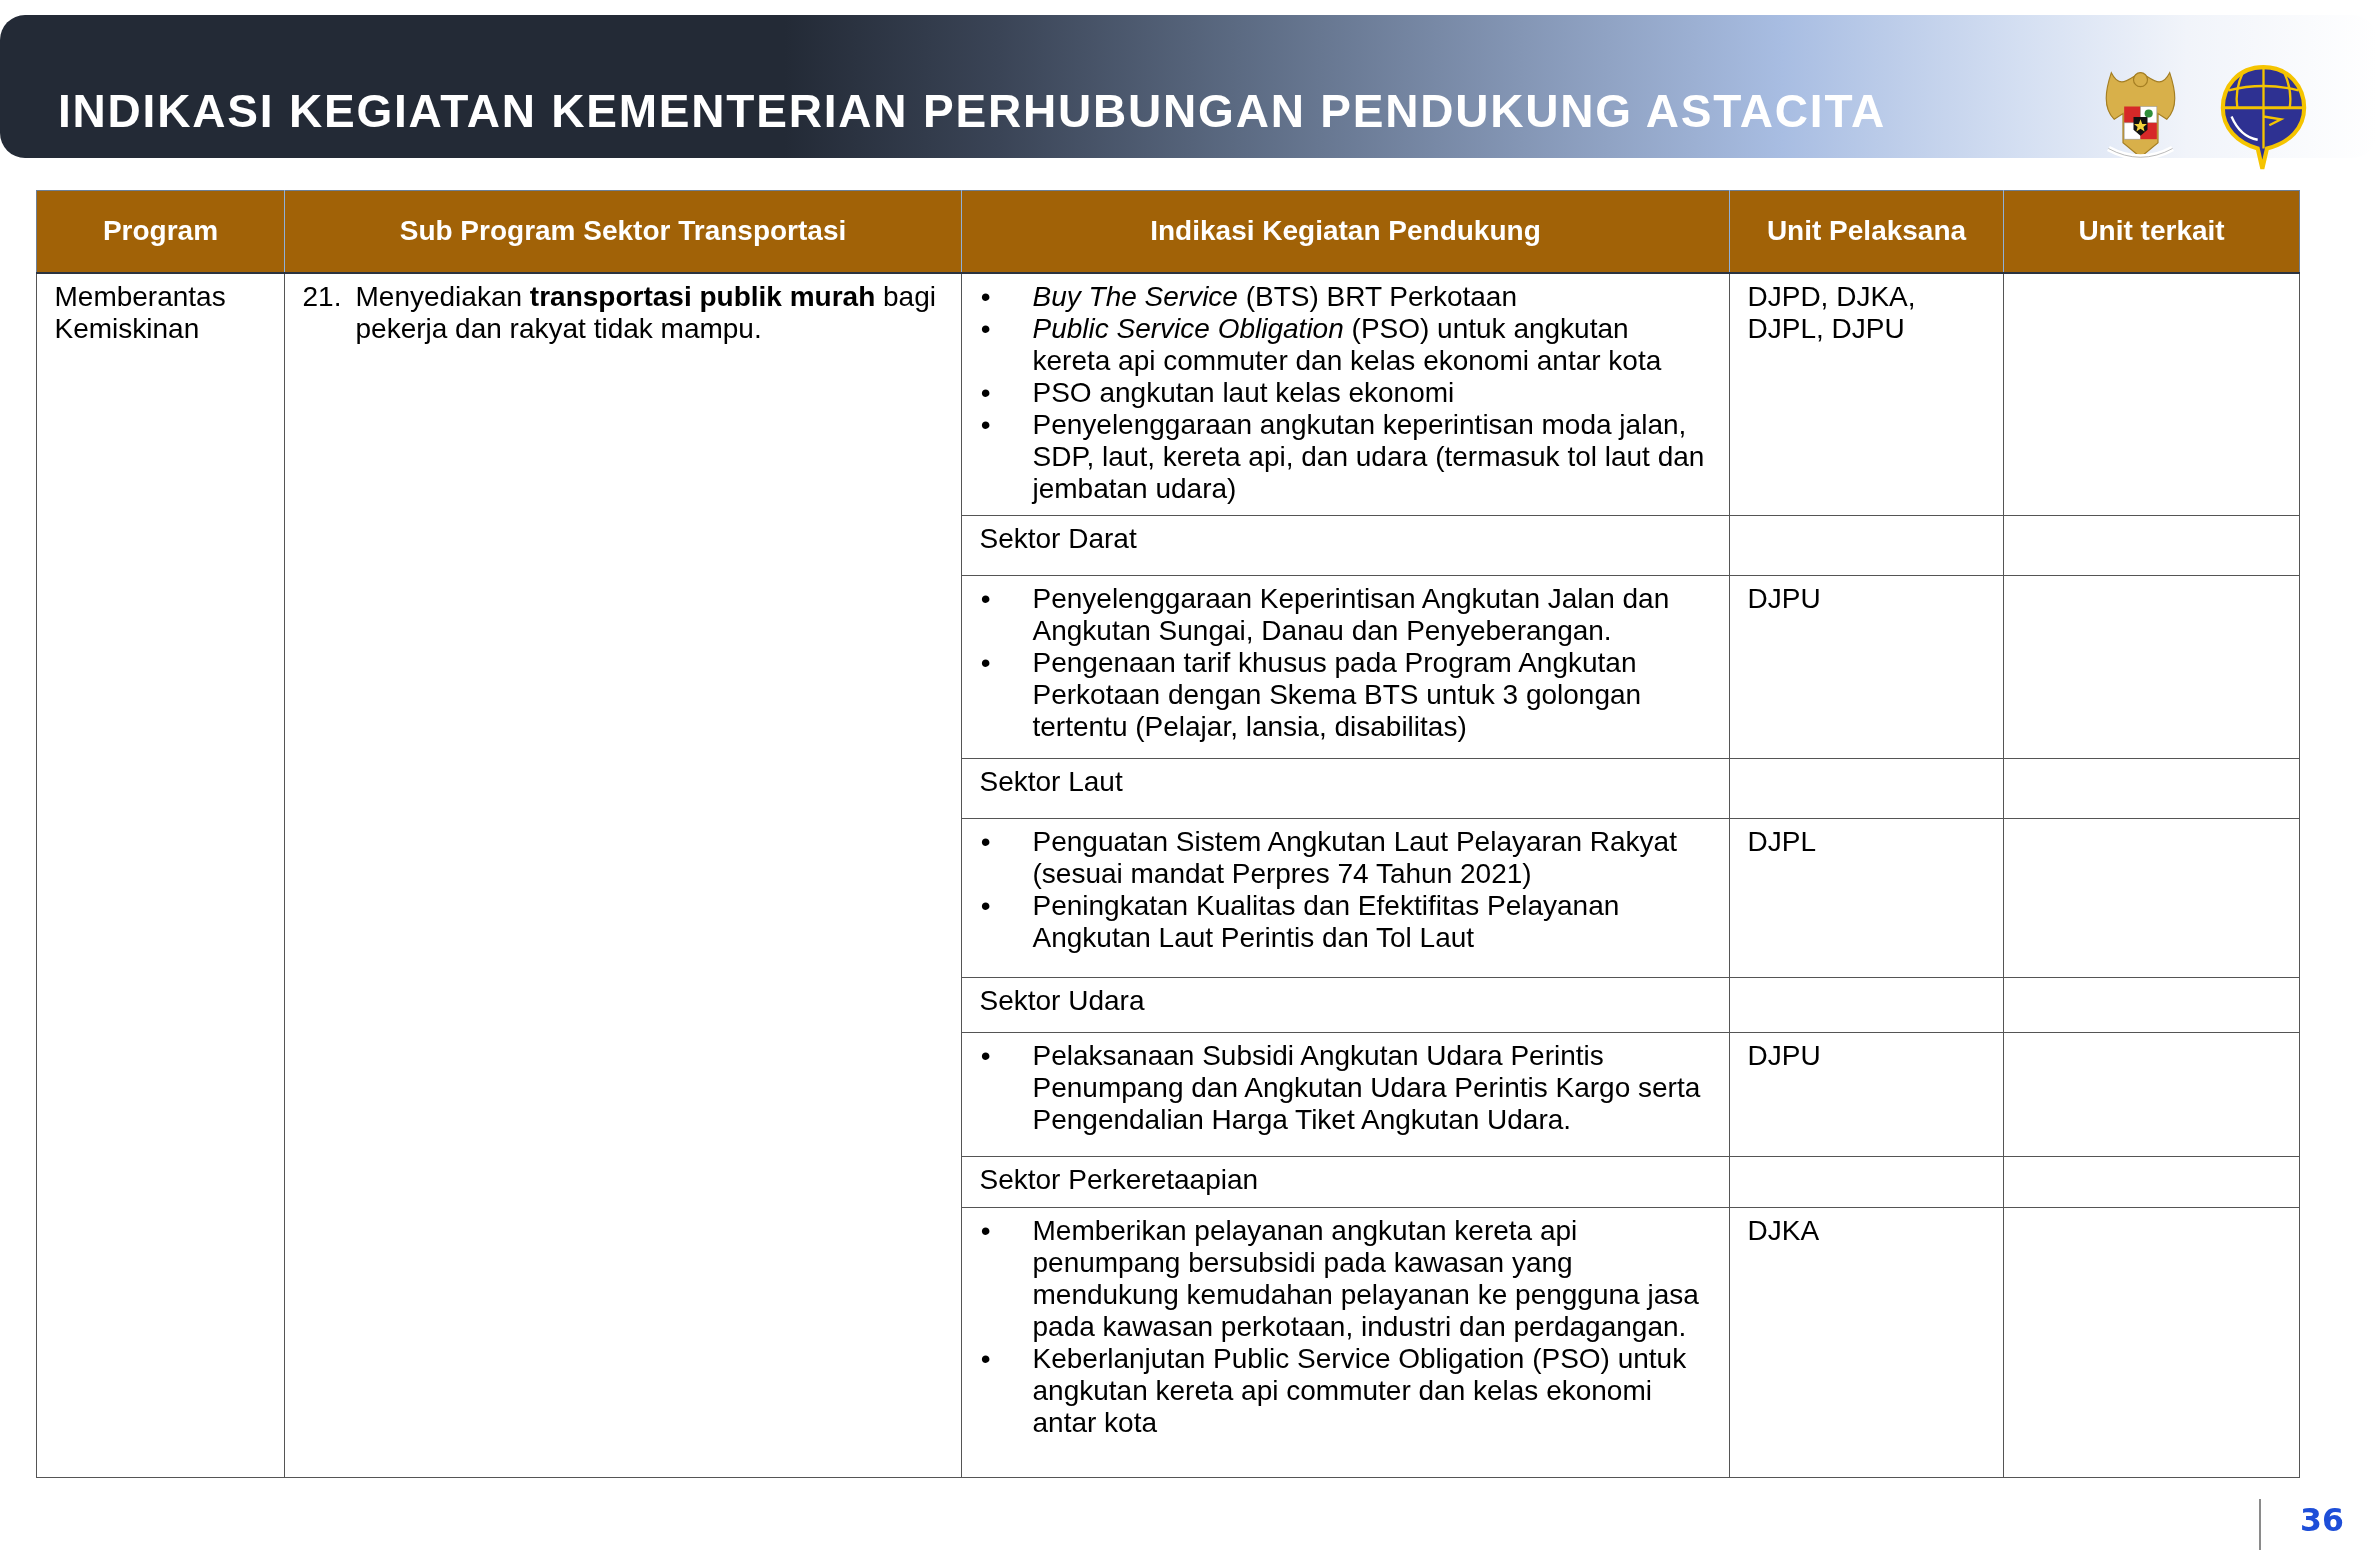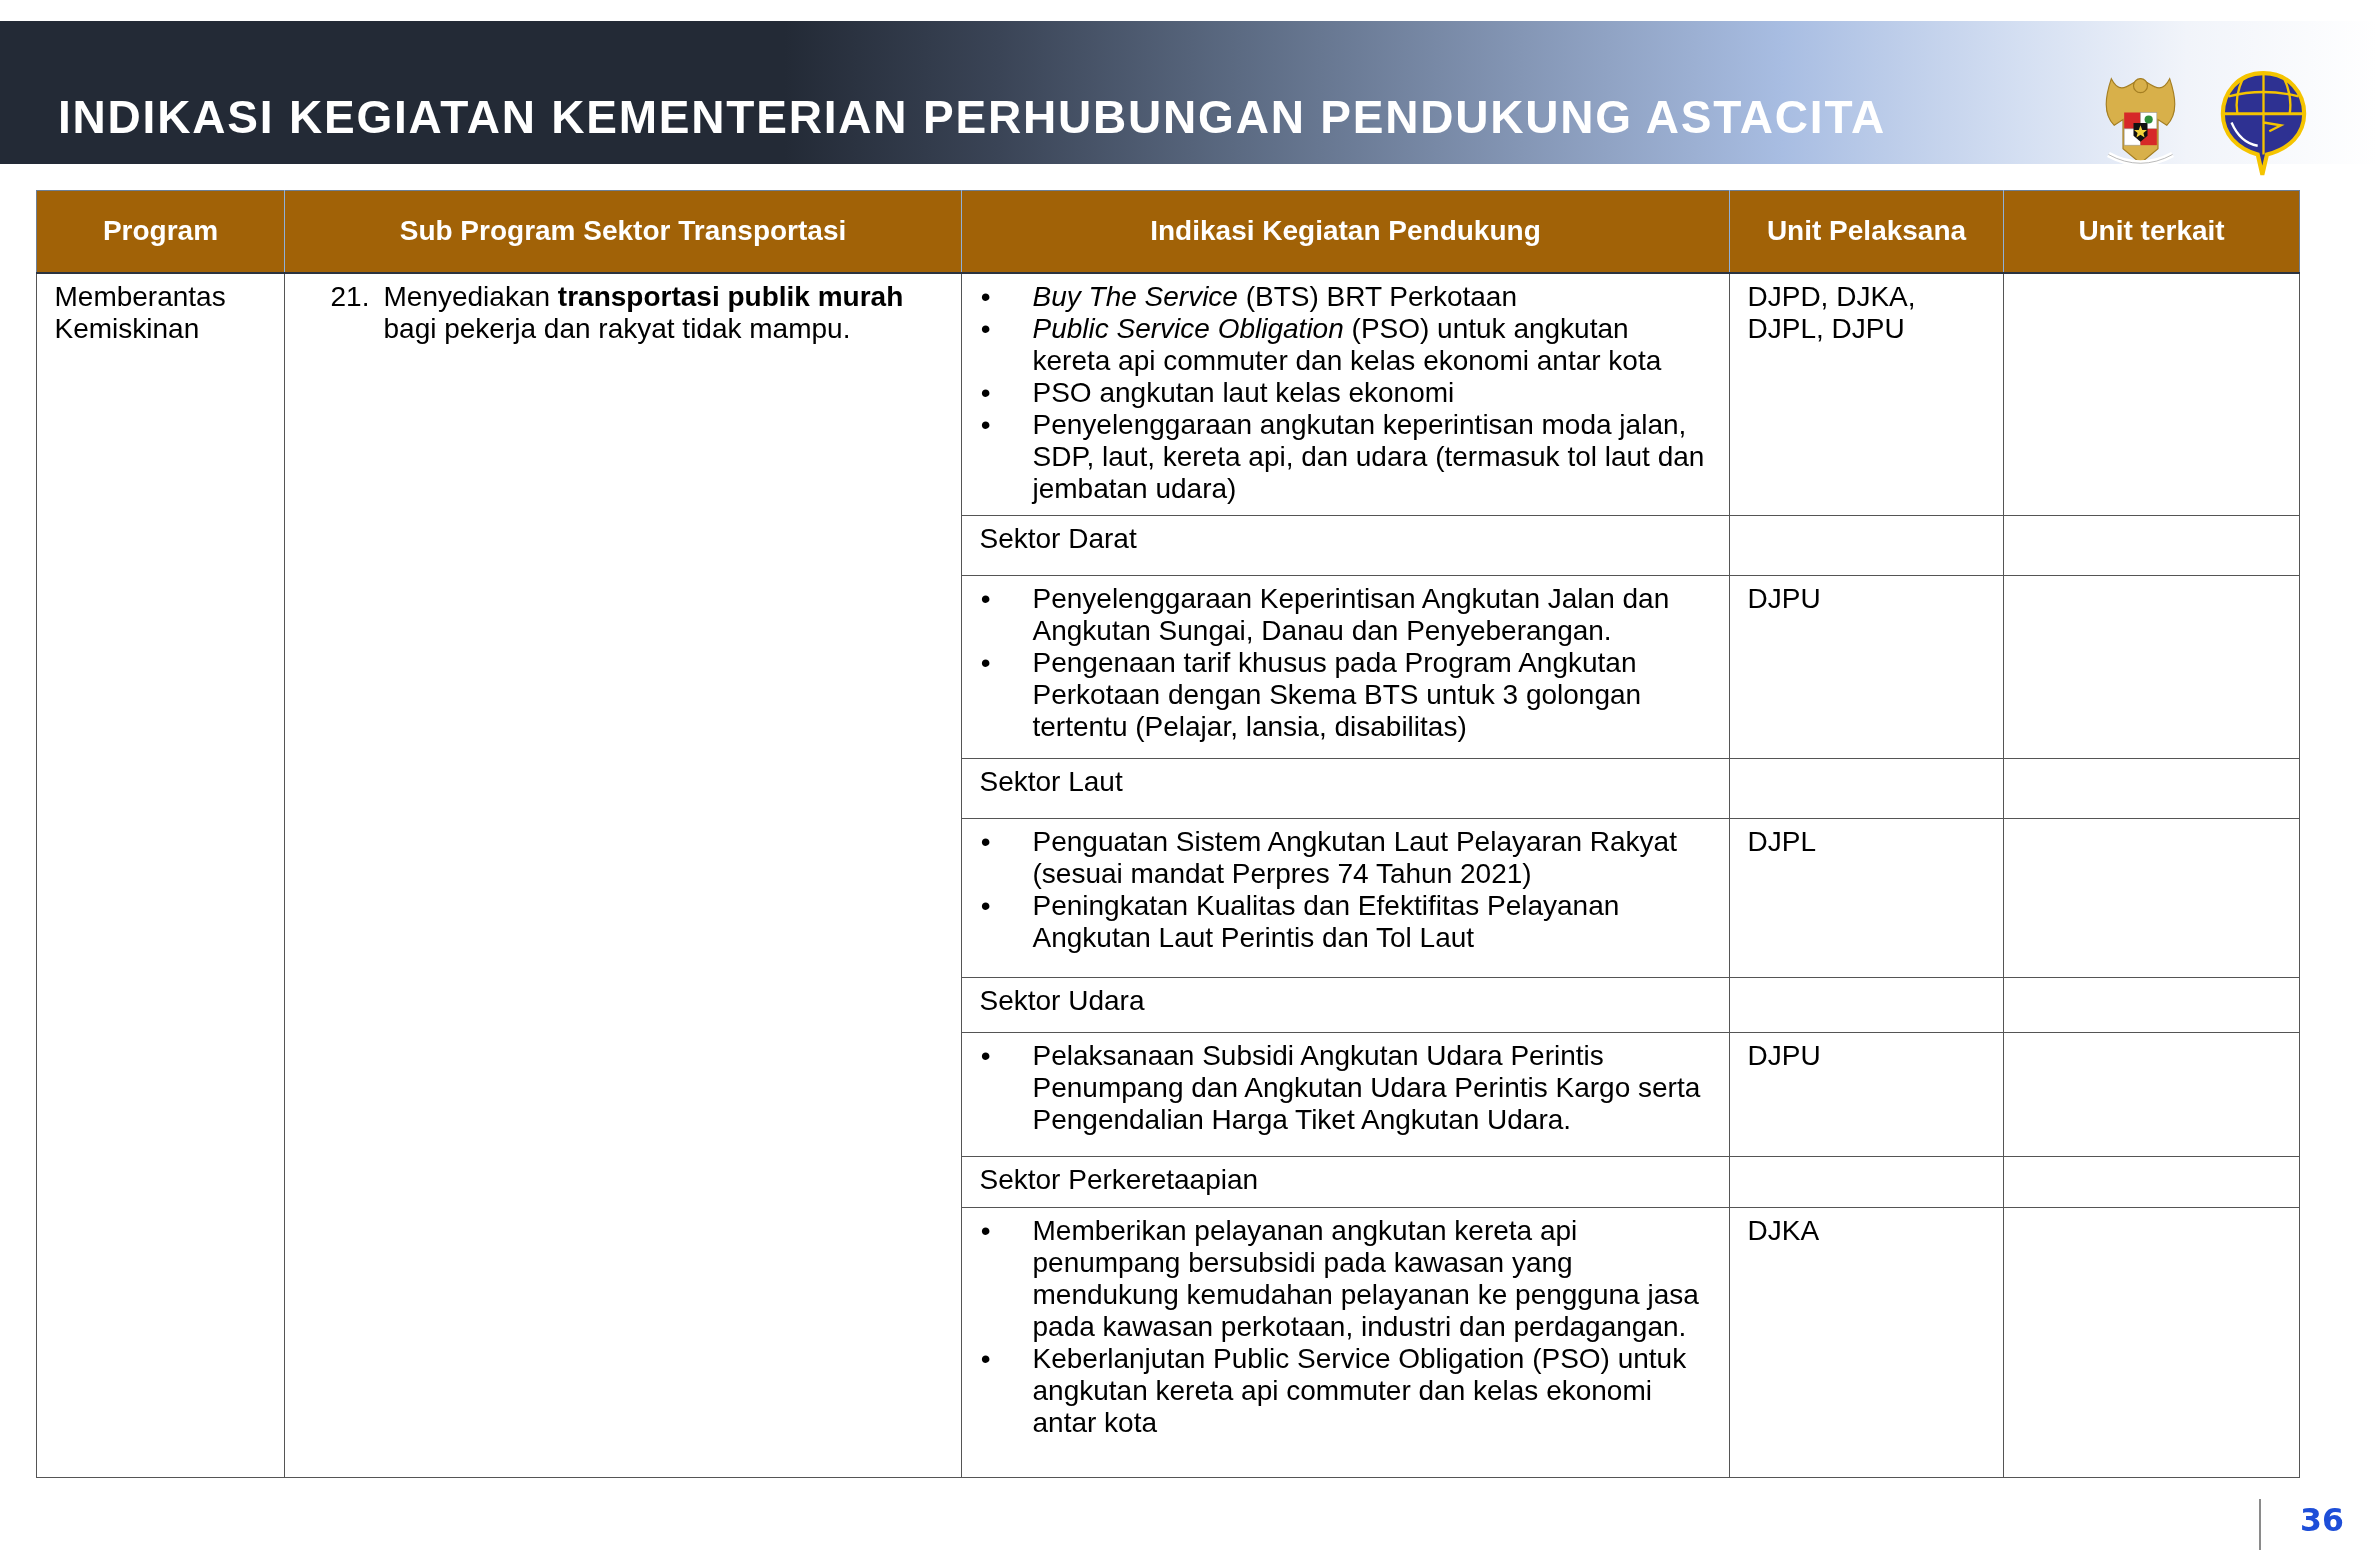--- a/index.html
+++ b/index.html
@@ -1,21 +1,22 @@
 <!DOCTYPE html>
 <html style="font-size:9.3px"><head>
   <meta charset="utf-8">
   <style>
     * { box-sizing: border-box; margin: 0; padding: 0; }
     html, body { width: 2377px; height: 1550px; background: #ffffff; overflow: hidden; }
     body { position: relative; font-family: "Liberation Sans", sans-serif; color: #000; }
 
     .title-bar {
-      position: absolute; left: 0; top: 21px; width: 2377px; height: 143px;
+      position: absolute; left: 0; top: 15px; width: 2377px; height: 143px;
       background: linear-gradient(90deg, #232a36 0%, #232a36 33%, #3a4456 42%, #5b6a82 52%, #8496b5 64%, #a8bde2 75%, #d4dff2 85%, #f1f4fa 92%, #ffffff 100%);
+      border-radius: 25px;
     }
     .title-text {
       position: absolute; left: 58px; top: 69px;
       font-family: "Liberation Sans", sans-serif; font-weight: 700; font-size: 46px;
       color: #ffffff; letter-spacing: 1.8px; white-space: nowrap;
     }
     .logo-garuda { position: absolute; left: 2088px; top: 40px; width: 105px; height: 117px; }
     .logo-kemenhub { position: absolute; left: 2217px; top: 46px; width: 93px; height: 111px; }
 
     table.main {
@@ -36,21 +37,21 @@
       border-top: 1.2px solid #6d7f95; border-bottom: 2.3px solid #2b3340;
     }
     table.main th:first-child { border-left: 1.2px solid #6d7f95; }
     table.main th:last-child { border-right: 1.2px solid #6d7f95; margin-top: 23px; }
     table.main td {
       border: 1.2px solid #555; vertical-align: top; padding: 7px 17.5px 10.5px 17.5px;
     }
     table.main td.prog { padding: 7px 17.5px; }
     td.sub { padding-left: 17.5px; }
 
-    .sub-item { display: flex; margin-left: 28px; }
+    .sub-item { display: flex; }
     .sub-num { width: 53px; flex: none; }
     .sub-text b { font-weight: 700; }
 
     ul.bullets { list-style: none; }
     ul.bullets li { position: relative; padding-left: 53px; }
     ul.bullets li::before {
       content: "\2022"; position: absolute; left: 1.2px; top: 0;
     }
     .it { font-style: italic; }
     .sector-label { padding-top: 1.2px; }

